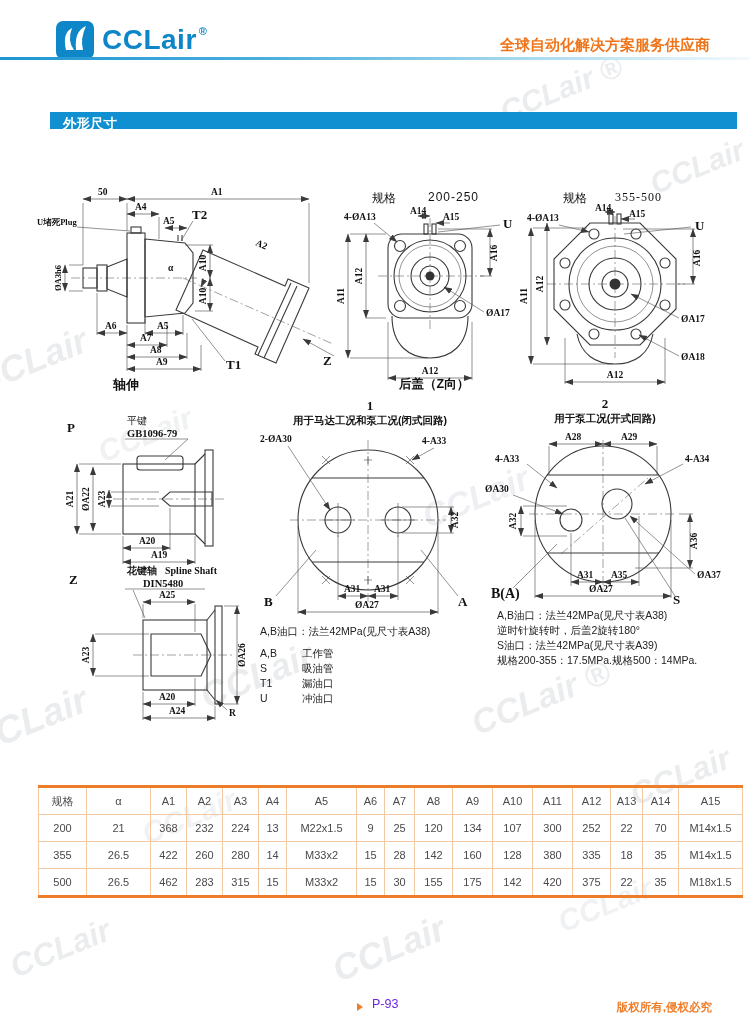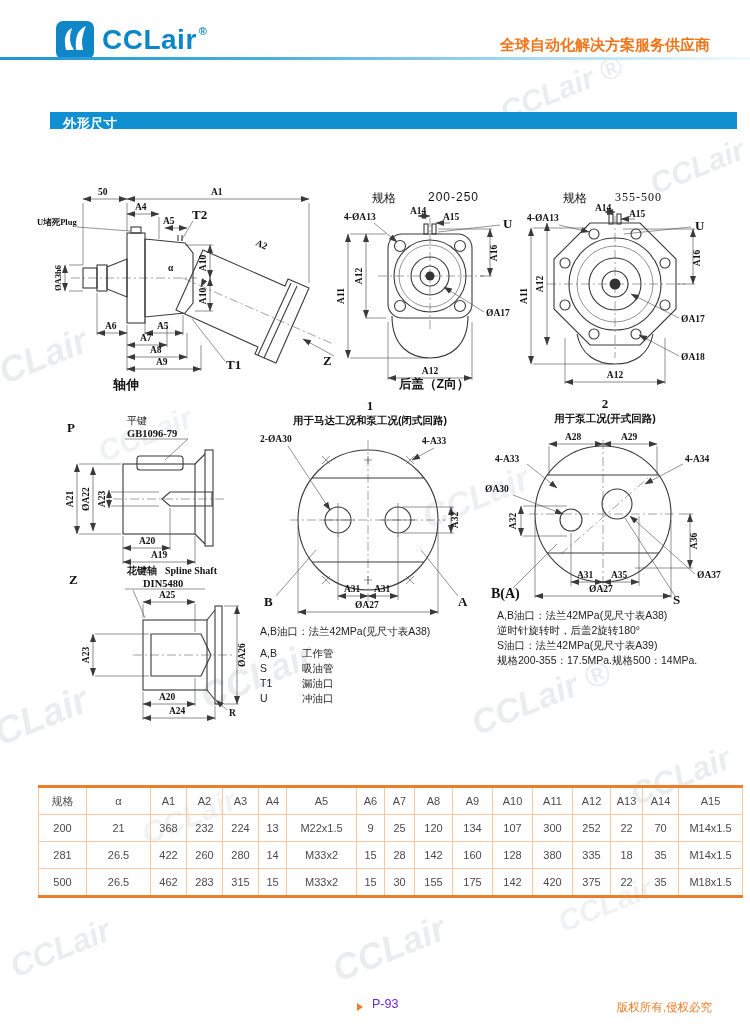--- a/index.html
+++ b/index.html
@@ -39,21 +39,21 @@
   .legend-items{margin-top:7px;}
   
   .dim-table{position:absolute;left:38px;top:785px;width:676px;border-collapse:collapse;table-layout:fixed;
              border-top:3px solid #ee7d2a;border-bottom:3px solid #ee7d2a;background:transparent;}
   .dim-table th,.dim-table td{border:1px solid #f3c9a2;font-size:11px;font-weight:400;color:#4a4a4a;
              text-align:center;height:26px;padding:0 1px;white-space:nowrap;overflow:hidden;}
   
   .page-marker{position:absolute;left:357px;top:1003px;width:0;height:0;
      border-top:4px solid transparent;border-bottom:4px solid transparent;border-left:6px solid #ee7d2a;}
   .page-num{position:absolute;left:372px;top:997px;font-size:12.5px;color:#6d28d9;}
-  .copyright{position:absolute;right:38px;top:1000px;font-size:11.5px;font-weight:400;color:#ee7d2a;}
+  .copyright{position:absolute;right:38px;top:1000px;font-size:11.5px;font-weight:700;color:#ee7d2a;}
 </style>
 </head>
 <body>
 
 <div id="page">
 
   <svg width="0" height="0" style="position:absolute">
     <defs>
       <marker id="ar" markerWidth="9" markerHeight="8" refX="8" refY="4" orient="auto-start-reverse" markerUnits="userSpaceOnUse">
         <path d="M0,1 L8.5,4 L0,7 Z" fill="#3a3a3a"></path>
@@ -520,21 +520,21 @@
           <td>120</td>
           <td>134</td>
           <td>107</td>
           <td>300</td>
           <td>252</td>
           <td>22</td>
           <td>70</td>
           <td>M14x1.5</td>
         </tr>
         <tr>
-          <td>281</td>
+          <td>355</td>
           <td>26.5</td>
           <td>422</td>
           <td>260</td>
           <td>280</td>
           <td>14</td>
           <td>M33x2</td>
           <td>15</td>
           <td>28</td>
           <td>142</td>
           <td>160</td>

